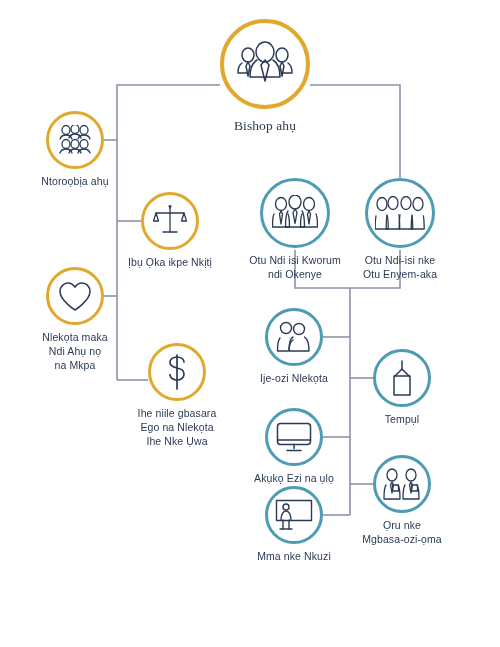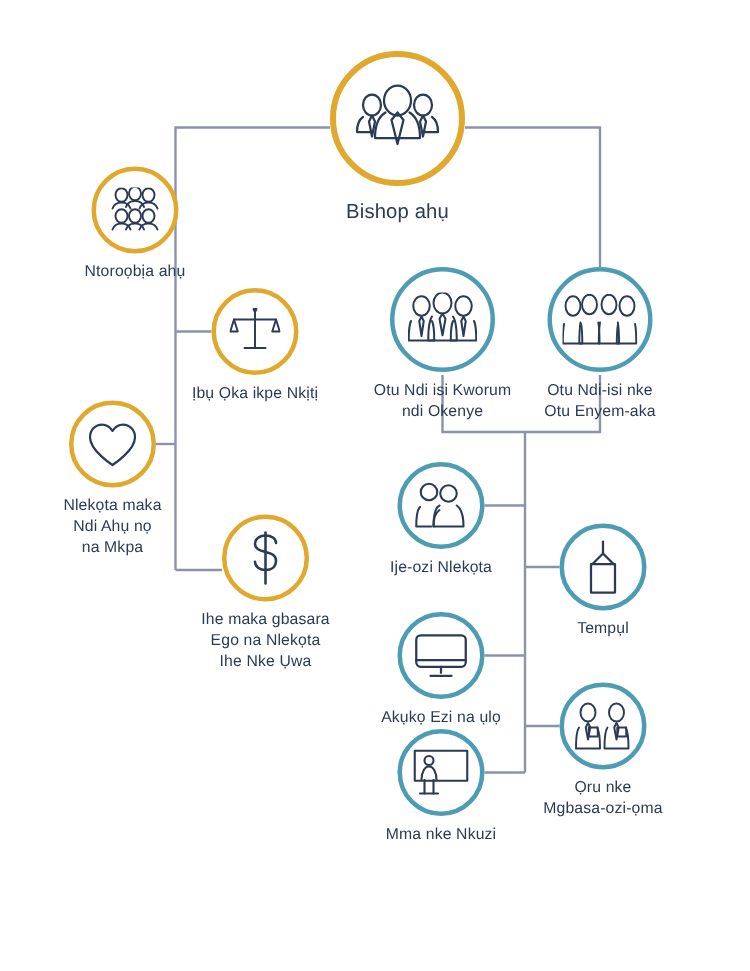--- a/index.html
+++ b/index.html
@@ -82,40 +82,40 @@
 
       <path d="M 350 337 L 323 337"></path>
       <path d="M 350 437 L 323 437"></path>
       <path d="M 350 515 L 323 515"></path>
 
       <path d="M 350 378 L 373 378"></path>
       <path d="M 350 484 L 373 484"></path>
     </g>
   </svg>
 
-  <div class="node" id="node-root" style="left: 265px; top: 34px;">
+  <div class="node" id="node-root" style="left: 265px; top: 19px; font-family: Liberation Serif, serif;">
     <div class="ring gold root" style="width: 90px; height: 90px;">
       <span>
         <svg class="icon-svg" width="56" height="46" viewBox="0 0 56 46" fill="none" stroke="#2b3a56" stroke-width="1.5" stroke-linecap="round" stroke-linejoin="round">
           <ellipse cx="11" cy="14" rx="6" ry="7"></ellipse>
           <path d="M5 22c-3 2-4 6-4 10h9"></path>
           <path d="M11 21l-2 4 2 10 2-10-2-4z"></path>
           <ellipse cx="45" cy="14" rx="6" ry="7"></ellipse>
           <path d="M51 22c3 2 4 6 4 10h-9"></path>
           <path d="M45 21l-2 4 2 10 2-10-2-4z"></path>
           <ellipse cx="28" cy="11" rx="9" ry="10"></ellipse>
           <path d="M20 19c-5 3-7 9-7 17h30c0-8-2-14-7-17"></path>
           <path d="M28 19l-4 5 4 16 4-16-4-5z"></path>
         </svg>
       </span>
     </div>
     <div class="label root">Bishop ahụ</div>
   </div>
 
-  <div class="node" id="node-0" style="left: 90px; top: 111px;">
+  <div class="node" id="node-0" style="left: 75px; top: 111px;">
     <div class="ring gold" style="width: 58px; height: 58px;">
       <span>
         <svg class="icon-svg" width="34" height="30" viewBox="0 0 34 30" fill="none" stroke="#2b3a56" stroke-width="1.3" stroke-linecap="round" stroke-linejoin="round">
           <ellipse cx="8" cy="5" rx="4" ry="4.5"></ellipse>
             <ellipse cx="17" cy="4" rx="4" ry="4.5"></ellipse>
             <ellipse cx="26" cy="5" rx="4" ry="4.5"></ellipse>
           <path d="M2 14c1-3 3-4 6-4s5 1 6 4"></path>
             <path d="M11 13c1-3 3-4 6-4s5 1 6 4"></path>
             <path d="M20 14c1-3 3-4 6-4s5 1 6 4"></path>
           <ellipse cx="8" cy="19" rx="4" ry="4.5"></ellipse>
@@ -161,21 +161,21 @@
 
   <div class="node" id="node-3" style="left: 177px; top: 343px;">
     <div class="ring gold" style="width: 58px; height: 58px;">
       <span>
         <svg class="icon-svg" width="26" height="36" viewBox="0 0 26 36" fill="none" stroke="#2b3a56" stroke-width="1.7" stroke-linecap="round" stroke-linejoin="round">
           <path d="M13 1v34"></path>
           <path d="M20 8c0-3-3.2-5-7-5S6 5 6 8.5 9 13 13 14s7 2 7 6-3.2 6-7 6-7-2.2-7-5.5"></path>
         </svg>
       </span>
     </div>
-    <div class="label">Ihe maka gbasara
+    <div class="label">Ihe niile gbasara
 Ego na Nlekọta
 Ihe Nke Ụwa</div>
   </div>
 
   <div class="node" id="node-4" style="left: 295px; top: 178px;">
     <div class="ring blue" style="width: 70px; height: 70px;">
       <span>
         <svg class="icon-svg" width="46" height="36" viewBox="0 0 46 36" fill="none" stroke="#2b3a56" stroke-width="1.35" stroke-linecap="round" stroke-linejoin="round">
           <ellipse cx="9" cy="9" rx="5.5" ry="6.5"></ellipse>
           <path d="M2 19c-1 2-1.5 7-1.5 13h17c0-6-.5-11-1.5-13"></path>

